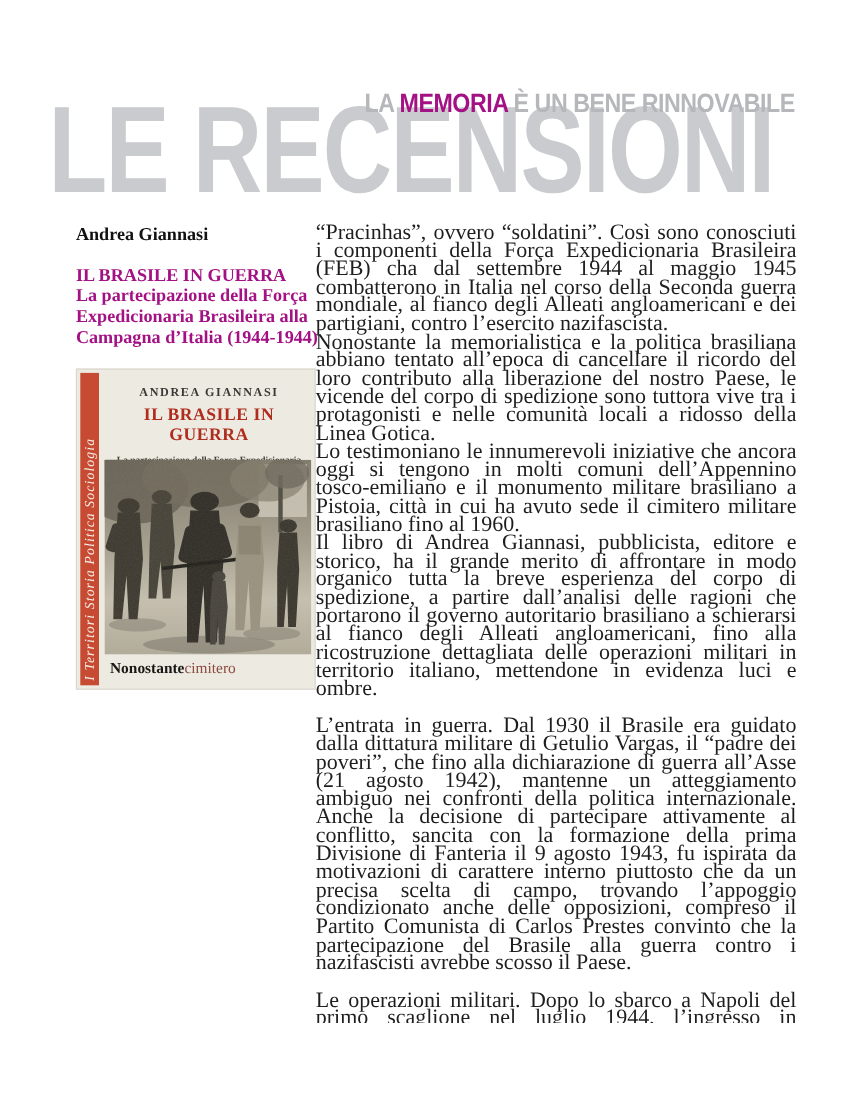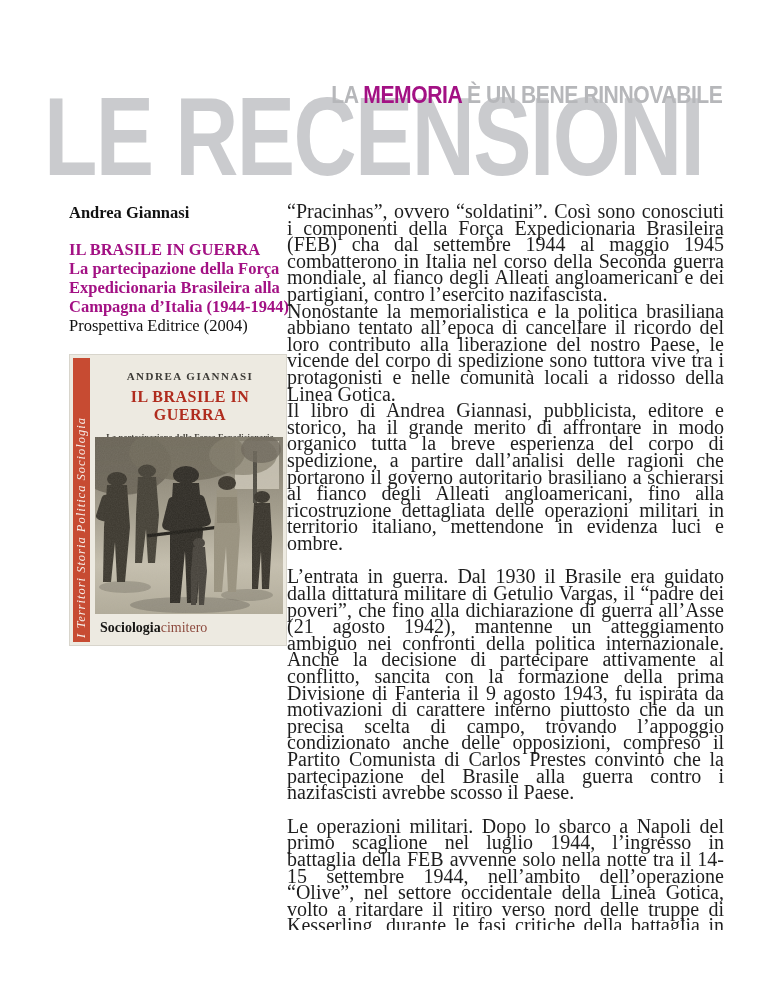--- a/index.html
+++ b/index.html
@@ -56,21 +56,20 @@
 
   <div class="big-title">LE RECENSIONI</div>
   <div class="kicker"><span>LA </span><span class="hl">MEMORIA</span><span> È UN BENE RINNOVABILE</span></div>
 
   <aside class="left-col">
     <p class="author">Andrea Giannasi</p>
     <div class="magenta-block">
       <p>IL BRASILE IN GUERRA</p>
       <p>La partecipazione della Força Expedicionaria Brasileira alla Campagna d’Italia (1944-1944)</p>
     </div>
-    <p class="publisher">Prospettiva Editrice (2004)</p>
 
     <div class="cover">
       <div class="spine">
         <span class="spine-text">I Territori Storia Politica Sociologia</span>
       </div>
       <div class="cover-inner">
         <p class="c-author">ANDREA GIANNASI</p>
         <p class="c-title">IL BRASILE IN GUERRA</p>
         <p class="c-sub"><span>La partecipazione della Força Expedicionaria Brasileira</span><br><span>alla Campagna d’Italia (1944 - 1945)</span></p>
         <div class="photo">
@@ -129,26 +128,27 @@
               <path d="M159,66 h16 l2,34 -3,52 h-7 l-1,-38 -3,38 h-6 l0,-52 z"></path>
             </g>
 
             <g fill="#45413a">
               <ellipse cx="104" cy="106" rx="6" ry="5"></ellipse>
               <path d="M98,110 h12 l2,24 -3,34 h-5 l-1,-24 -2,24 h-5 l0,-34 z"></path>
             </g>
             <rect width="188" height="177" filter="url(#grain)" opacity="0.33"></rect>
           </svg>
         </div>
-        <p class="c-pub"><span class="bold">Sociologia</span><span class="light">cimitero</span></p>
+        <p class="c-pub"><span class="bold">Nonostante</span><span class="light">cimitero</span></p>
       </div>
     </div>
   </aside>
 
   <main class="right-col">
     <p>“Pracinhas”, ovvero “soldatini”. Così sono conosciuti i componenti della Força Expedicionaria Brasileira (FEB) cha dal settembre 1944 al maggio 1945 combatterono in Italia nel corso della Seconda guerra mondiale, al fianco degli Alleati angloamericani e dei partigiani, contro l’esercito nazifascista.</p>
     <p>Nonostante la memorialistica e la politica brasiliana abbiano tentato all’epoca di cancellare il ricordo del loro contributo alla liberazione del nostro Paese, le vicende del corpo di spedizione sono tuttora vive tra i protagonisti e nelle comunità locali a ridosso della Linea Gotica.</p>
+    <p>Lo testimoniano le innumerevoli iniziative che ancora oggi si tengono in molti comuni dell’Appennino tosco-emiliano e il monumento militare brasiliano a Pistoia, città in cui ha avuto sede il cimitero militare brasiliano fino al 1960.</p>
     <p>Il libro di Andrea Giannasi, pubblicista, editore e storico, ha il grande merito di affrontare in modo organico tutta la breve esperienza del corpo di spedizione, a partire dall’analisi delle ragioni che portarono il governo autoritario brasiliano a schierarsi al fianco degli Alleati angloamericani, fino alla ricostruzione dettagliata delle operazioni militari in territorio italiano, mettendone in evidenza luci e ombre.</p>
     <p class="gap"><span class="lead">L’entrata in guerra.</span> <span>Dal 1930 il Brasile era guidato dalla dittatura militare di Getulio Vargas, il “padre dei poveri”, che fino alla dichiarazione di guerra all’Asse (21 agosto 1942), mantenne un atteggiamento ambiguo nei confronti della politica internazionale. Anche la decisione di partecipare attivamente al conflitto, sancita con la formazione della prima Divisione di Fanteria il 9 agosto 1943, fu ispirata da motivazioni di carattere interno piuttosto che da un precisa scelta di campo, trovando l’appoggio condizionato anche delle opposizioni, compreso il Partito Comunista di Carlos Prestes convinto che la partecipazione del Brasile alla guerra contro i nazifascisti avrebbe scosso il Paese.</span></p>
     <p class="gap"><span class="lead">Le operazioni militari.</span> <span>Dopo lo sbarco a Napoli del primo scaglione nel luglio 1944, l’ingresso in battaglia della FEB avvenne solo nella notte tra il 14-15 settembre 1944, nell’ambito dell’operazione “Olive”, nel settore occidentale della Linea Gotica, volto a ritardare il ritiro verso nord delle truppe di Kesserling, durante le fasi critiche della battaglia in Francia e nei Paesi Bassi. Le prime città liberate senza quasi colpo ferire furono Massarosa, Camaiore, Monte Prana e Pescaglia. Nell’ottobre del 1944 le operazioni della FEB si spostano nella Valle del Serchio dove contribuirà alla liberazione di Barga e Gallicano. È qui che nasce il distintivo della FEB: un serpente verde in campo giallo che fuma una pipa rossa, da cui il motto “a cobra està</span></p>
   </main>
 
 </div>
 
 </body></html>

